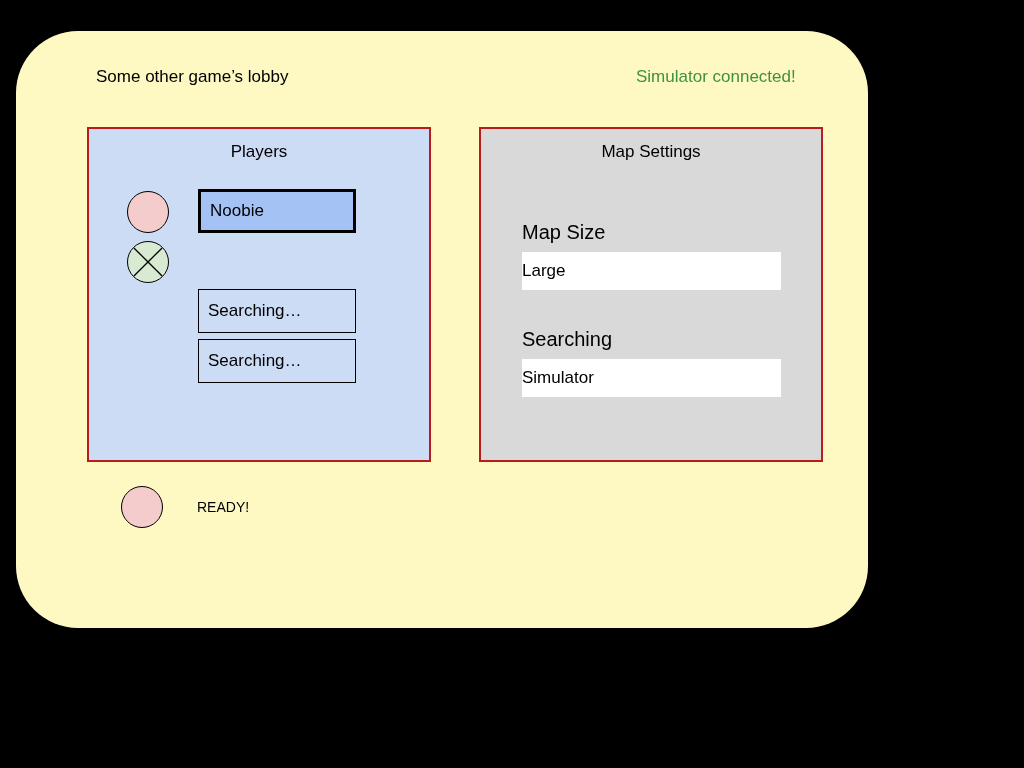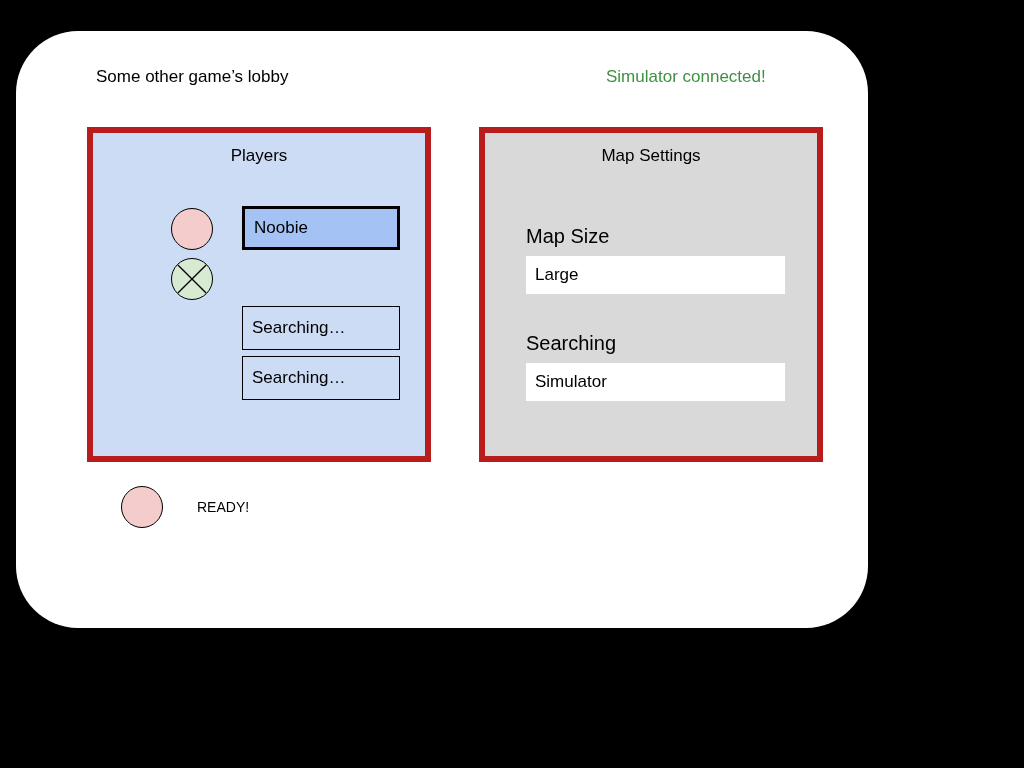--- a/index.html
+++ b/index.html
@@ -14,47 +14,47 @@
     font-family: "Liberation Sans", sans-serif;
   }
 
   
   #lobby-window {
     position: absolute;
     left: 16px;
     top: 31px;
     width: 852px;
     height: 597px;
-    background: #ffffff;
+    background: #fef9c3;
     border-radius: 62px;
   }
 
   
   #lobby-title {
     position: absolute;
     left: 80px;
     top: 36px;
     font-size: 17px;
     color: #000000;
     white-space: nowrap;
   }
   #connection-status {
     position: absolute;
-    left: 590px;
+    left: 620px;
     top: 36px;
     font-size: 17px;
     color: #3f9142;
     white-space: nowrap;
     text-align: center;
   }
 
   
   .panel {
     position: absolute;
-    border: 6px solid #b91c1c;
+    border: 2px solid #b91c1c;
     box-sizing: border-box;
   }
   #players-panel {
     left: 71px;
     top: 96px;
     width: 344px;
     height: 335px;
     background: #cddcf5;
   }
   #map-settings-panel {
@@ -71,23 +71,22 @@
     width: 100%;
     text-align: center;
     font-size: 17px;
     color: #000000;
   }
 
   
   #player-list {
     position: absolute;
     left: 0;
-    top: 73px;
+    top: 60px;
     width: 100%;
-    padding-left: 40px;
   }
   .player-row {
     position: relative;
     height: 50px;
   }
   .player-status-dot {
     position: absolute;
     left: 38px;
     top: 2px;
     width: 42px;
@@ -144,21 +143,21 @@
     margin-bottom: 8px;
     white-space: nowrap;
   }
   .setting-value-field {
     background: #ffffff;
     height: 38px;
     display: flex;
     align-items: center;
   }
   .setting-value-text {
-    padding-left: 9px;
+    padding-left: 0;
     font-size: 17px;
     color: #000000;
     white-space: nowrap;
   }
 
   
   #ready-row {
     position: absolute;
     left: 105px;
     top: 455px;

